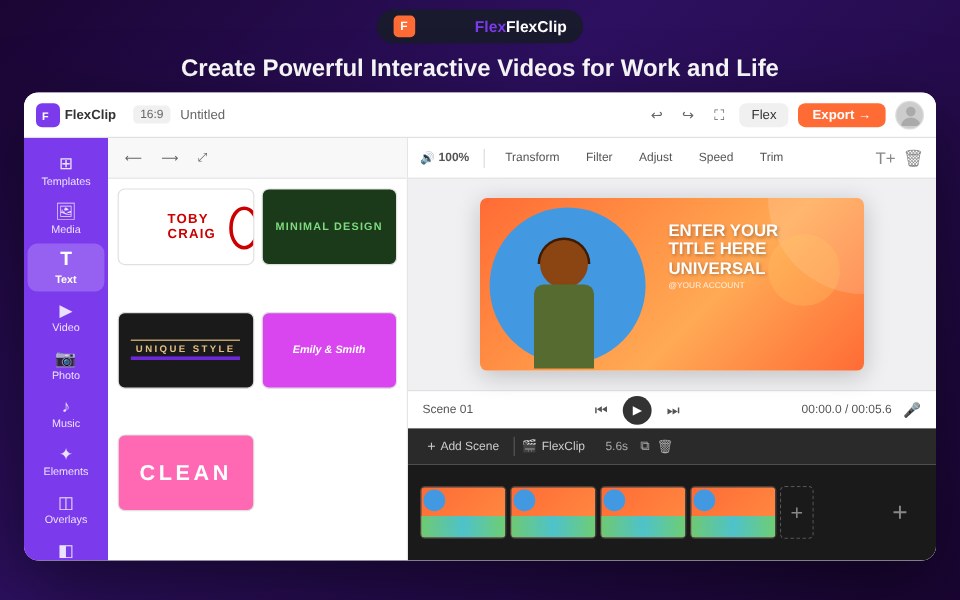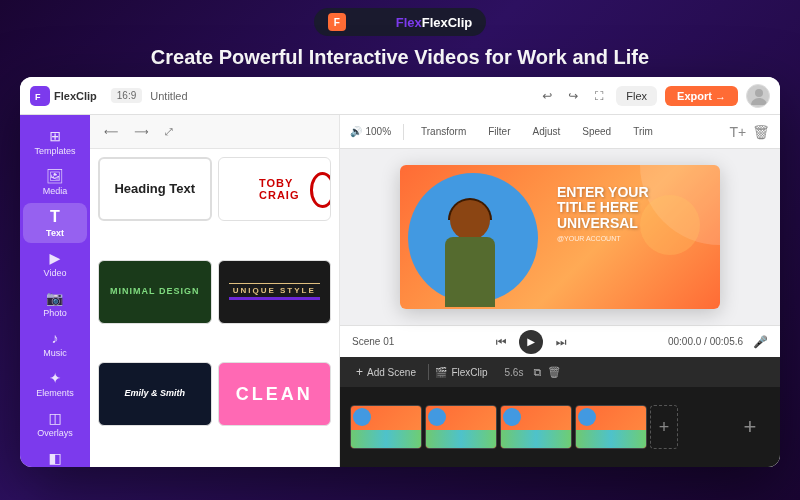--- a/index.html
+++ b/index.html
@@ -290,21 +290,21 @@
       font-size: 8px;
       font-weight: 700;
       color: #e0c080;
       text-transform: uppercase;
       letter-spacing: 2px;
       border-top: 1px solid #e0c080;
       border-bottom: 3px solid #6d28d9;
       padding: 2px 4px;
     }
     .tc-emily {
-      background: #0f172a;
+      background: #d946ef;
     }
     .tc-emily-text {
       font-size: 9px;
       font-weight: 600;
       color: white;
       text-align: center;
       line-height: 1.3;
       font-style: italic;
     }
     .tc-clean {
@@ -331,21 +331,21 @@
       border-bottom: 1px solid #e0e0e0;
       display: flex;
       align-items: center;
       padding: 0 10px;
       gap: 12px;
       font-size: 10px;
       color: #555;
       flex-shrink: 0;
     }
     .et-vol { display: flex; align-items: center; gap: 3px; }
-    .et-pct { font-size: 10px; }
+    .et-pct { font-size: 10px; font-weight: bold; }
     .et-btn { cursor: pointer; padding: 2px 5px; border-radius: 3px; color: #555; font-size: 10px; }
     .et-divider { width: 1px; height: 16px; background: #ddd; }
     .et-right { margin-left: auto; display: flex; gap: 6px; }
 
     
     .canvas-area {
       flex: 1;
       display: flex;
       align-items: center;
       justify-content: center;
@@ -675,23 +675,20 @@
     </div>
 
     <div class="panel">
       <div class="panel-toolbar">
         <span class="panel-tool">⟵</span>
         <span class="panel-tool">⟶</span>
         <span class="panel-tool">⤢</span>
       </div>
       <div class="templates-grid">
 
-        <div class="template-card tc-heading">
-          <span class="tc-heading-text">Heading Text</span>
-        </div>
 
         <div class="template-card tc-toby">
           <div class="tc-toby-content">
             <span class="tc-toby-name">TOBY CRAIG</span>
             <div class="tc-toby-circle"></div>
           </div>
         </div>
 
         <div class="template-card tc-minimal">
           <span class="tc-minimal-text">MINIMAL DESIGN</span>

